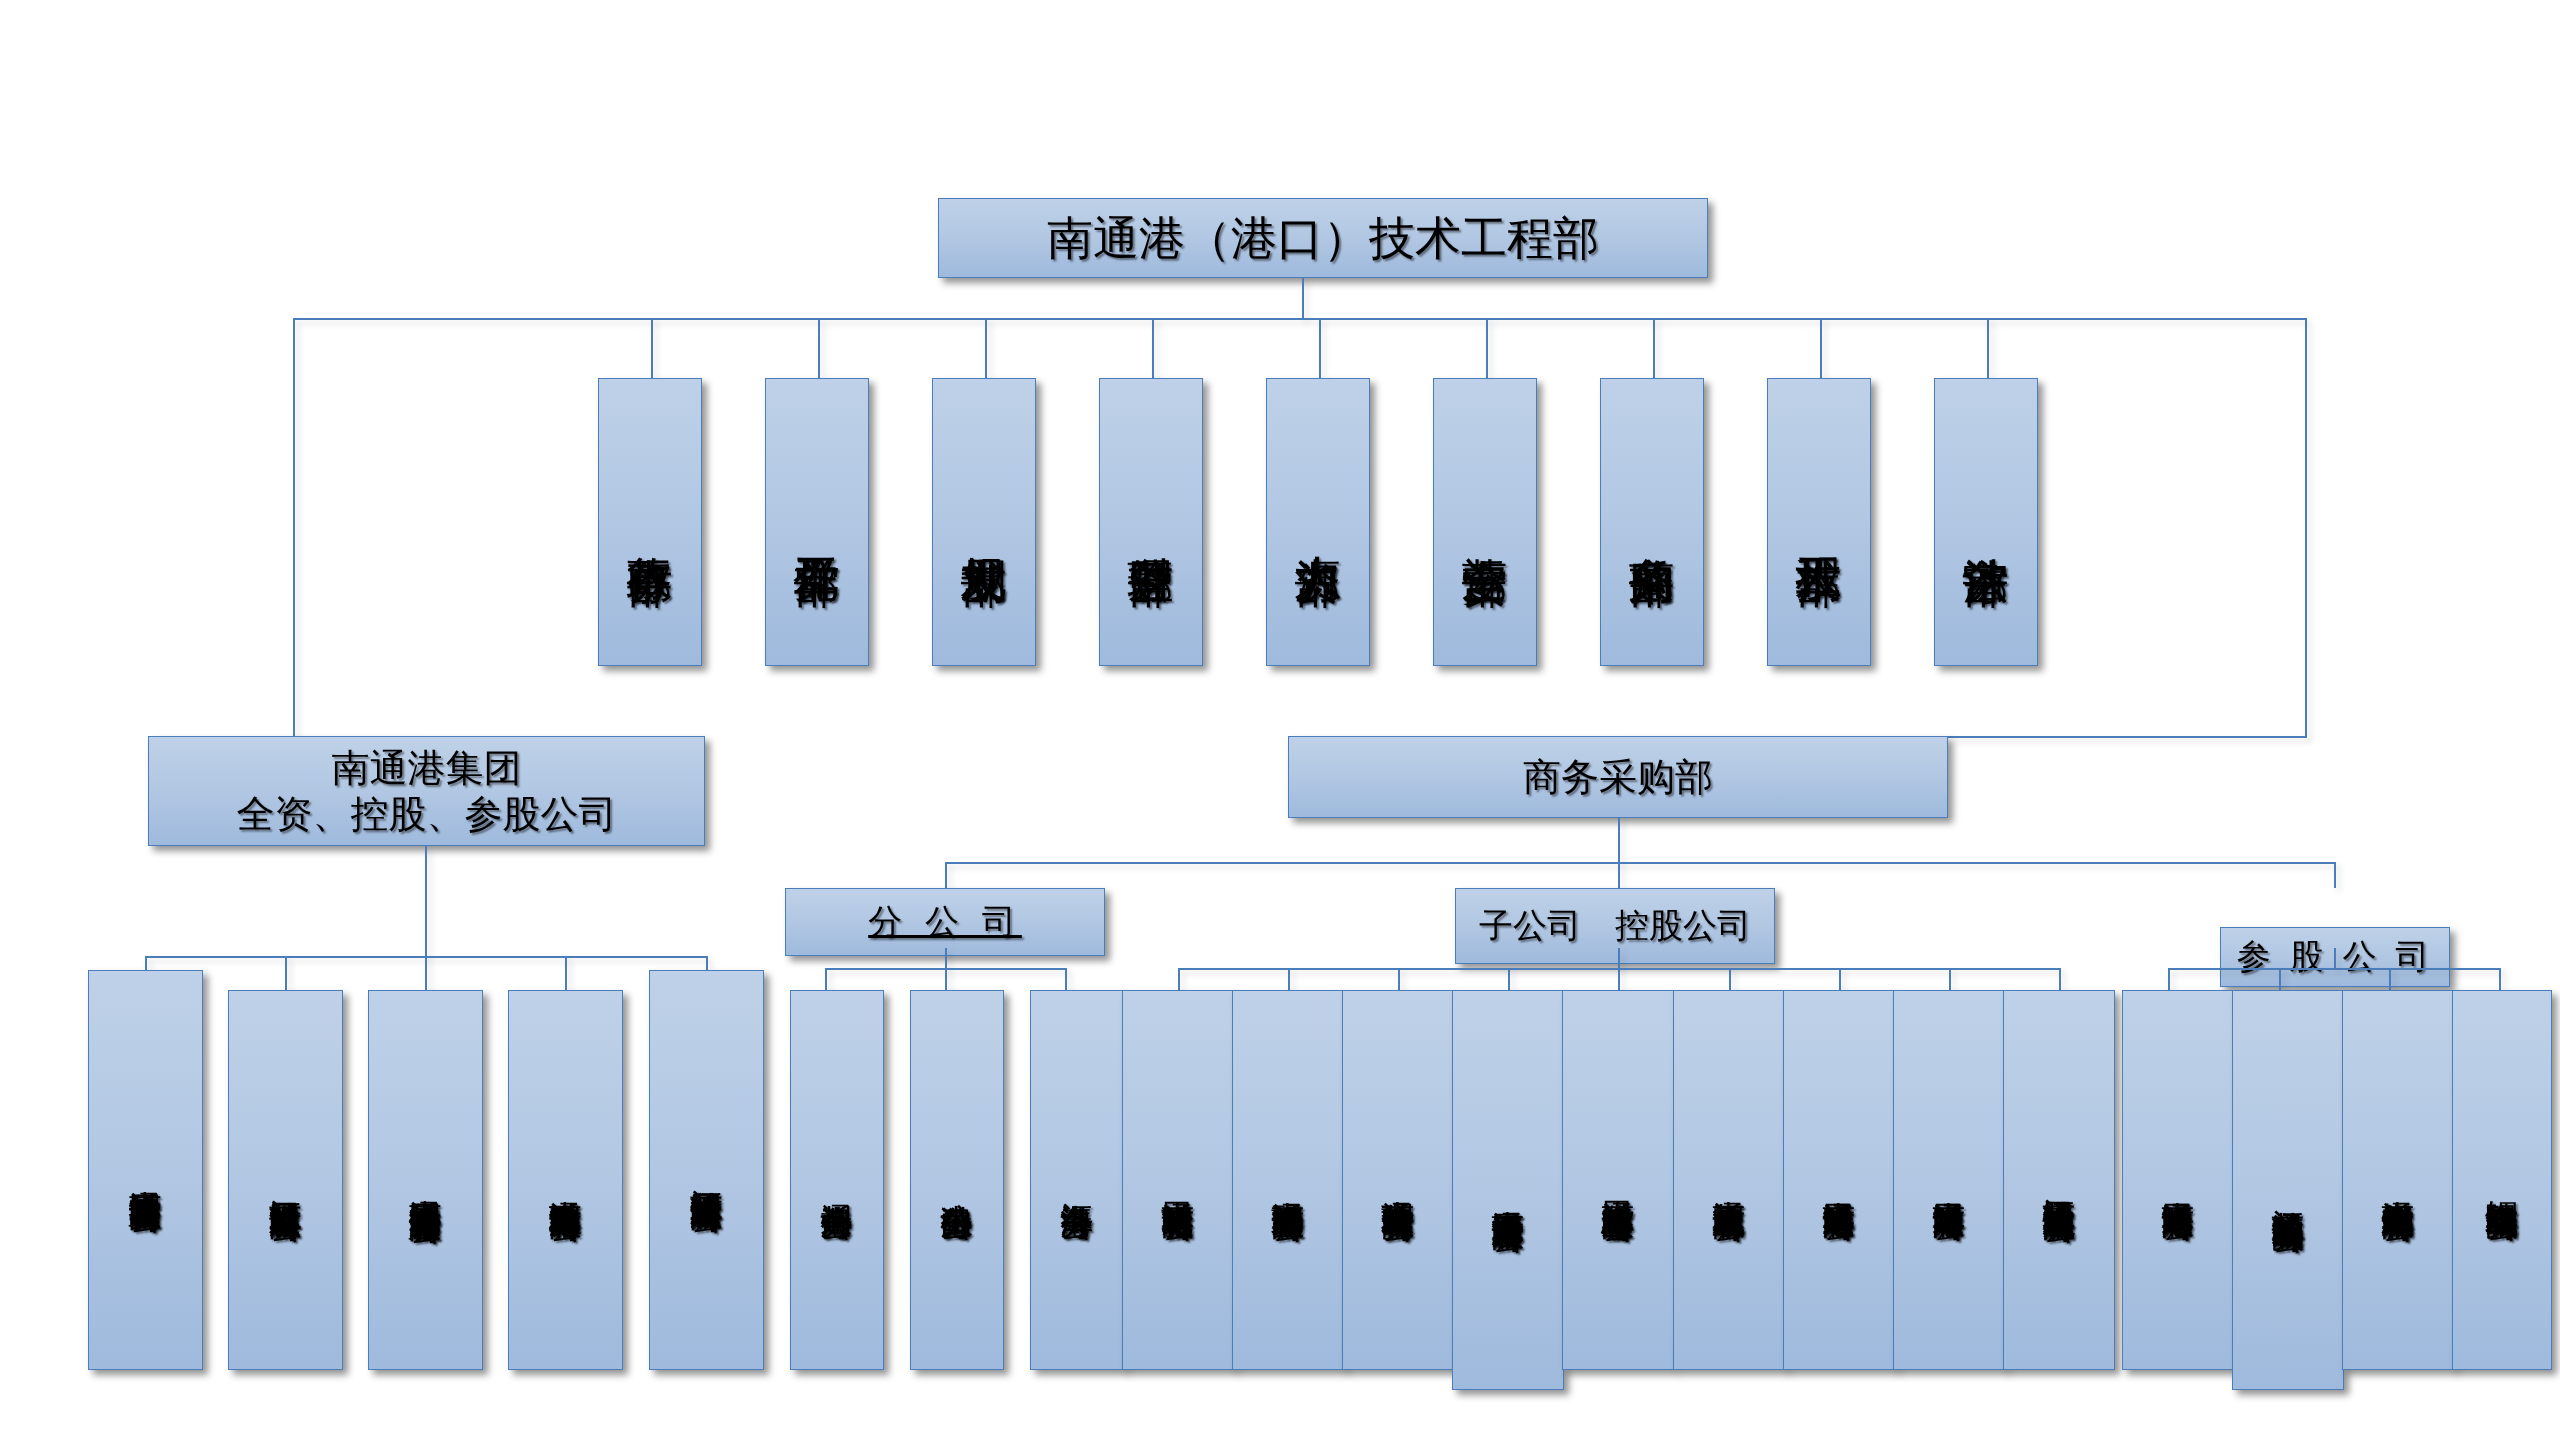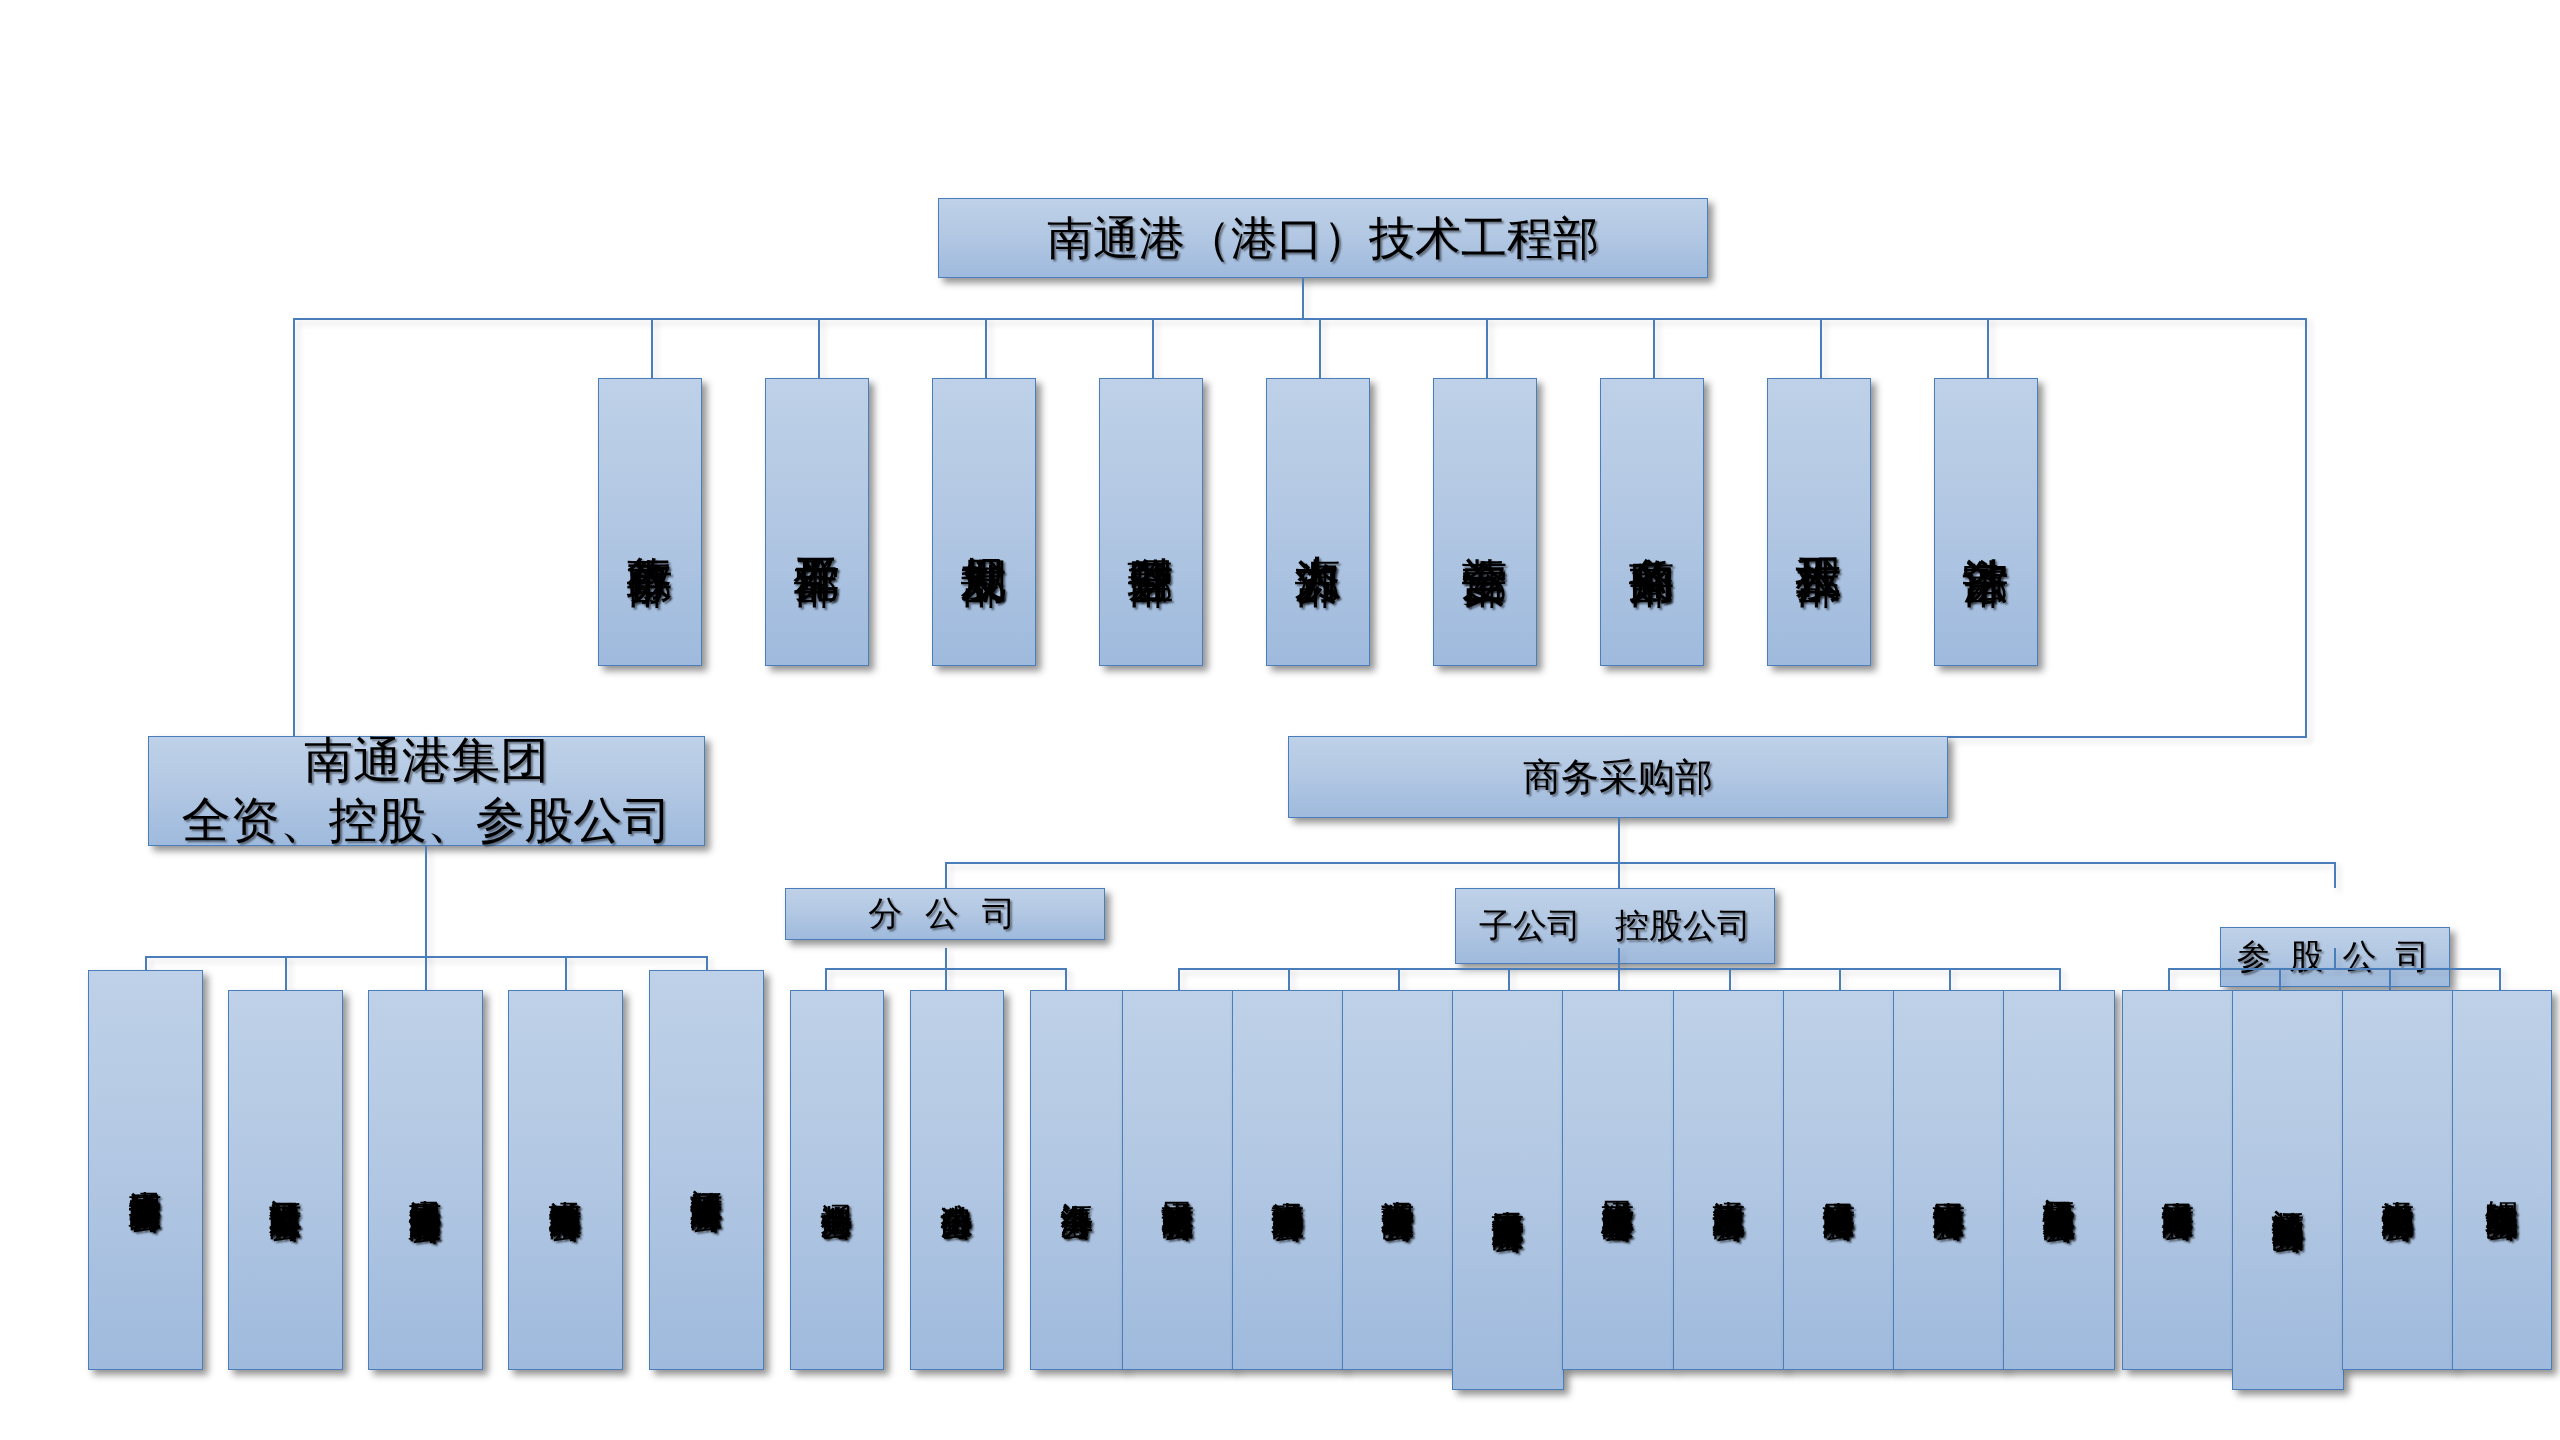--- a/index.html
+++ b/index.html
@@ -97,21 +97,21 @@
   </div>
   <div class="box" style="left:1934px;top:378px;width:104px;height:288px;">
     <span class="vert" style="font-size:46px;">审计法务部</span>
   </div>
 
   <div class="ln v" style="left:293px;top:318px;height:420px;"></div>
   <div class="ln v" style="left:2305px;top:318px;height:420px;"></div>
   <div class="ln h" style="left:293px;top:736px;width:132px;"></div>
   <div class="ln h" style="left:1618px;top:736px;width:689px;"></div>
 
-  <div class="box horiz" style="left:148px;top:736px;width:557px;height:110px;flex-direction:column;font-size:49px;">
+  <div class="box horiz" style="left:148px;top:736px;width:557px;height:110px;flex-direction:column;font-size:38px;">
     <span>南通港集团</span>
     <span>全资、控股、参股公司</span>
   </div>
 
   <div class="box horiz" style="left:1288px;top:736px;width:660px;height:82px;font-size:38px;">
     <span>商务采购部</span>
   </div>
 
   <div class="ln v" style="left:425px;top:846px;height:110px;"></div>
   <div class="ln h" style="left:145px;top:956px;width:561px;"></div>
@@ -136,21 +136,21 @@
   <div class="box" style="left:649px;top:970px;width:115px;height:400px;">
     <span class="vert" style="font-size:33px;">江苏通州湾港口发展有限公司</span>
   </div>
 
   <div class="ln v" style="left:1618px;top:818px;height:44px;"></div>
   <div class="ln h" style="left:945px;top:862px;width:1389px;"></div>
   <div class="ln v" style="left:945px;top:862px;height:26px;"></div>
   <div class="ln v" style="left:1618px;top:862px;height:26px;"></div>
   <div class="ln v" style="left:2334px;top:862px;height:26px;"></div>
 
-  <div class="box horiz" style="left:785px;top:888px;width:320px;height:52px;font-size:34px;letter-spacing:6px;">
+  <div class="box horiz" style="left:785px;top:888px;width:320px;height:68px;font-size:34px;letter-spacing:6px;text-decoration:underline;">
     <span>分 公 司</span>
   </div>
   <div class="box horiz" style="left:1455px;top:888px;width:320px;height:76px;font-size:34px;">
     <span>子公司　控股公司</span>
   </div>
   <div class="box horiz" style="left:2220px;top:888px;width:230px;height:60px;font-size:34px;letter-spacing:4px;margin-top:39px;">
     <span>参 股 公 司</span>
   </div>
 
   <div class="ln v" style="left:945px;top:948px;height:20px;"></div>

